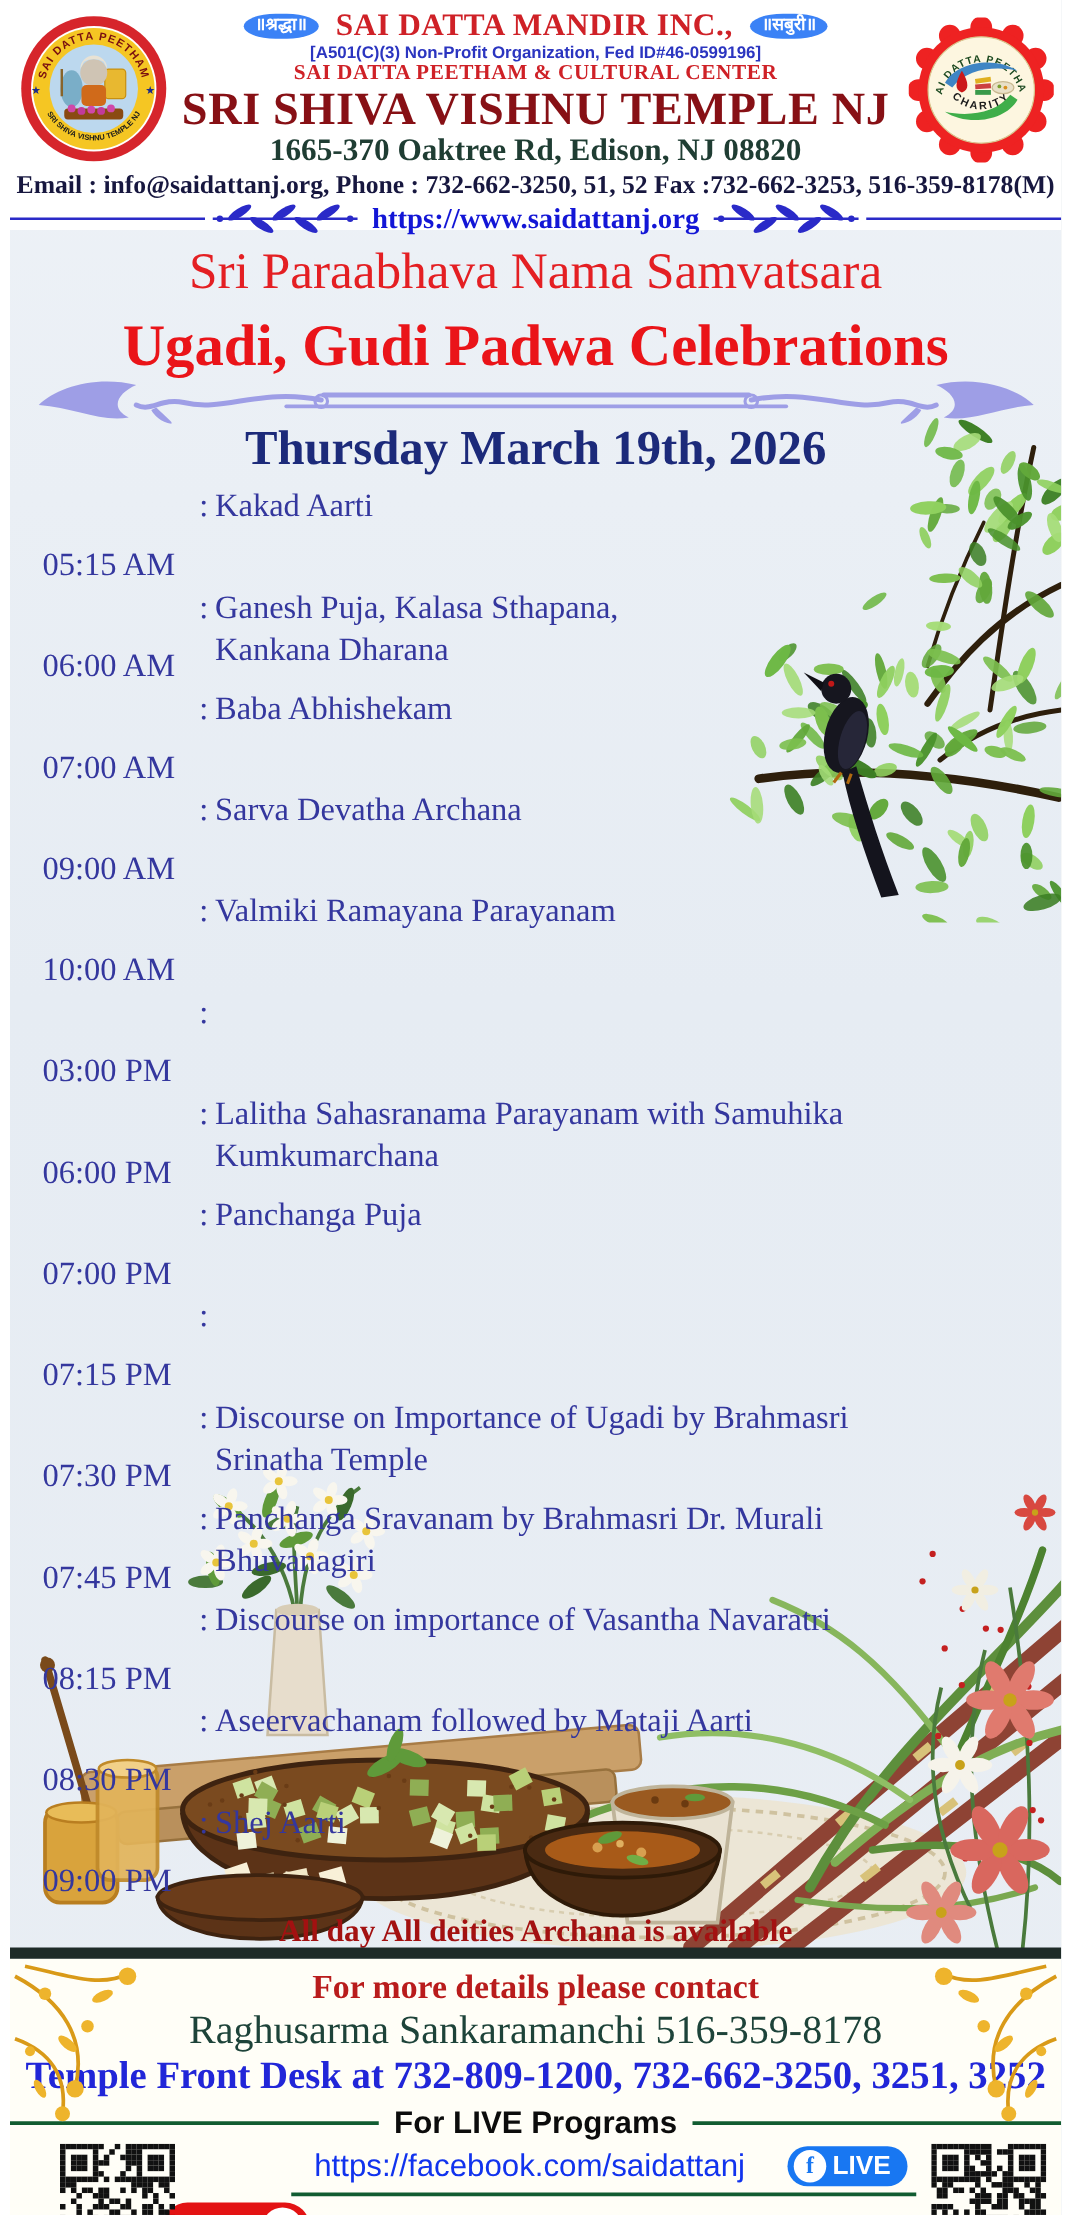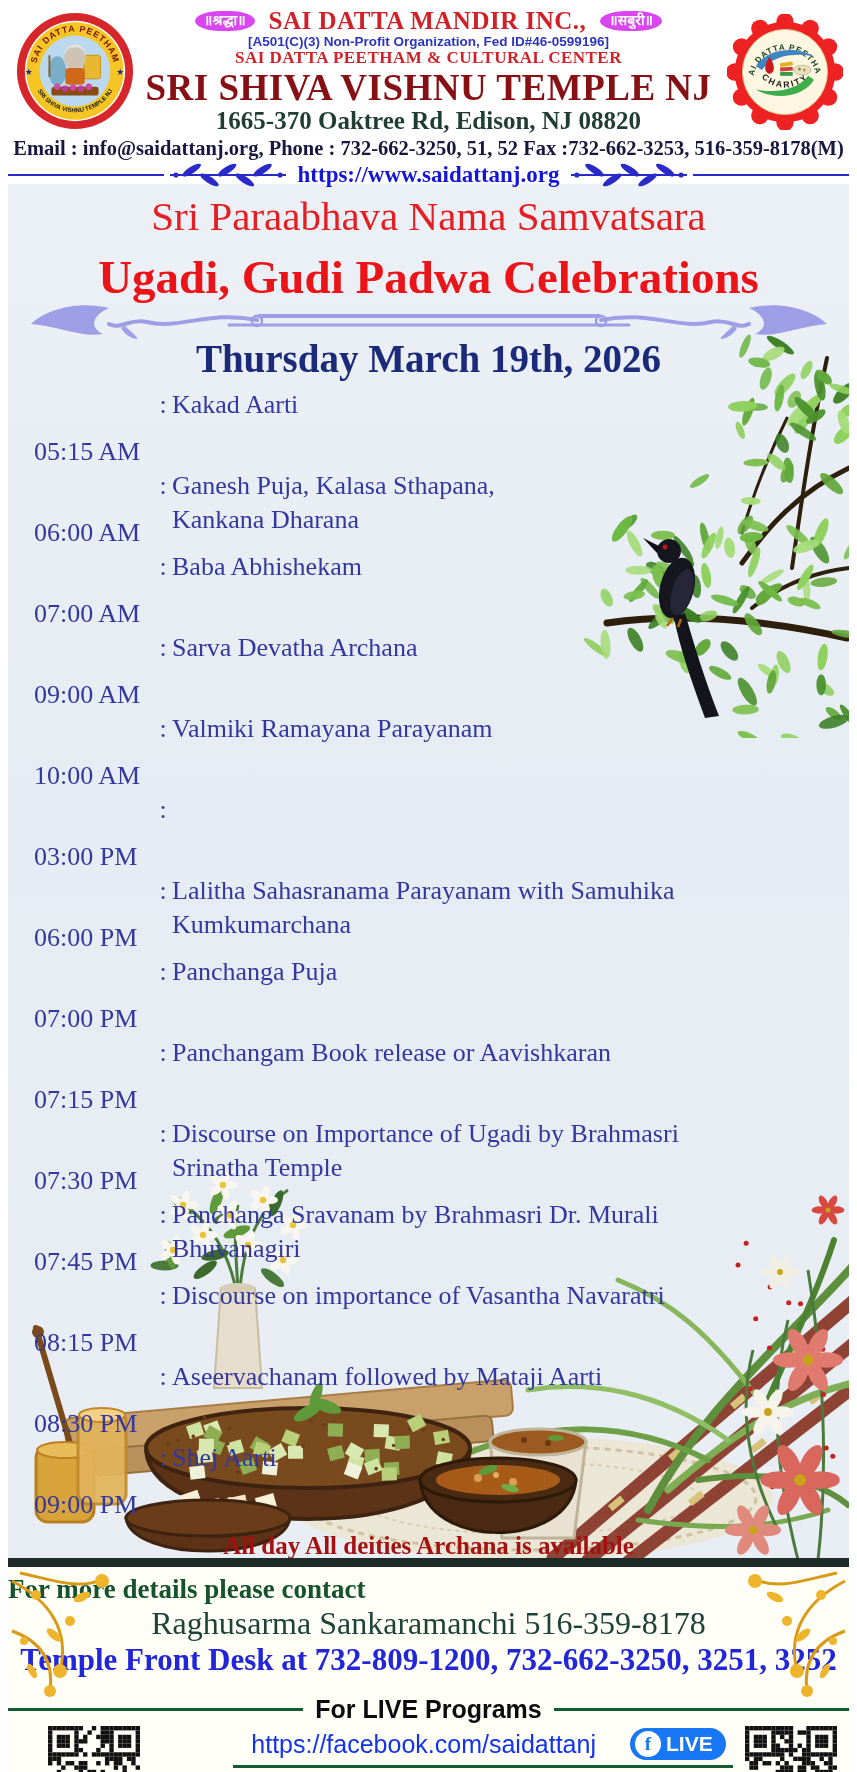--- a/index.html
+++ b/index.html
@@ -7,21 +7,21 @@
         background:linear-gradient(180deg,#eef2f7 0%,#e6ecf3 45%,#e9eef4 100%);
         border-left:8px solid #fff;border-right:8px solid #fff;box-sizing:border-box;
         font-family:"Liberation Serif",serif;}
   
   .header{position:absolute;top:0;left:0;right:0;height:184px;background:#fff;z-index:4;}
   .head-top{position:relative;min-height:126px;}
   .logo-left{position:absolute;left:8px;top:5px;width:118px;height:118px;}
   .logo-right{position:absolute;right:6px;top:7px;width:116px;height:116px;}
   .head-center{margin:0 132px;text-align:center;}
   .row1{display:flex;justify-content:center;align-items:center;gap:14px;margin-top:7px;}
-  .badge{background:#d946ef;color:#fff;border-radius:50% / 60%;padding:2px 9px;font-size:14px;font-weight:bold;
+  .badge{background:#3b82f6;color:#fff;border-radius:50% / 60%;padding:2px 9px;font-size:14px;font-weight:bold;
          font-family:"DejaVu Sans","Liberation Sans",sans-serif;line-height:1.1;}
   .org-name{font-size:25px;font-weight:bold;color:#cf2127;letter-spacing:.5px;}
   .nonprofit{font-size:13.5px;font-weight:bold;color:#2b35c0;margin-top:-1px;font-family:"Liberation Sans",sans-serif;}
   .cultural{font-size:17px;font-weight:bold;color:#cf2127;letter-spacing:.5px;line-height:1.1;margin-top:0;}
   .temple{font-size:37px;font-weight:bold;color:#871015;letter-spacing:.5px;line-height:1.08;}
   .address{font-size:25px;font-weight:bold;color:#1f3d33;line-height:1.05;}
   .contact-line{text-align:center;font-size:20.5px;font-weight:bold;color:#17173f;margin-top:3px;}
   .url-row{display:flex;align-items:center;margin-top:2px;gap:6px;}
   .rule{flex:1;height:2.5px;background:#2a2ac8;}
   .url-text{font-size:23px;font-weight:bold;color:#1316d6;padding:0 4px;}
@@ -39,24 +39,24 @@
   .notice{margin-top:4px;text-align:center;font-size:25px;font-weight:bold;
           color:#a31111;line-height:40px;}
   
   .tree{position:absolute;top:318px;right:0;width:272px;height:420px;z-index:1;}
   .food{position:absolute;top:1150px;left:0;width:841px;height:412px;z-index:1;}
   .bar{position:absolute;top:1558px;left:0;width:100%;height:9px;background:#1e2b28;z-index:5;}
   
   .footer{position:absolute;top:1567px;left:0;width:100%;height:205px;background:#fffef7;z-index:4;overflow:hidden;}
   .gold{position:absolute;top:4px;width:104px;height:128px;}
   .gold.left{left:2px;} .gold.right{right:2px;transform:scaleX(-1);}
-  .f-heading{font-size:27px;font-weight:bold;color:#14532d;margin-top:7px;line-height:30px;}
+  .f-heading{text-align:center;font-size:27px;font-weight:bold;color:#b91c1c;margin-top:7px;line-height:30px;}
   .f-person{text-align:center;font-size:32px;color:#1d4339;line-height:36px;margin-top:1px;}
   .f-desk{text-align:center;font-size:31px;font-weight:bold;color:#2126d8;line-height:36px;margin-top:1px;}
-  .live-row{display:flex;align-items:center;margin-top:17px;}
+  .live-row{display:flex;align-items:center;margin-top:6px;}
   .gline{flex:1;height:3.5px;background:#115c31;}
   .live-head{font-size:25px;font-weight:bold;color:#0c0c0c;font-family:"Liberation Sans",sans-serif;margin:0 12px;}
   .links{position:relative;margin-top:2px;height:92px;font-family:"Liberation Sans",sans-serif;}
   .qr{position:absolute;top:0;width:92px;height:92px;}
   .qr.l{left:40px;} .qr.r{right:12px;}
   .fb-row{display:flex;justify-content:center;align-items:center;gap:34px;padding-left:120px;height:36px;}
   .link-url{font-size:25px;color:#1133ee;}
   .fb-badge{display:inline-flex;align-items:center;gap:5px;background:#1877f2;border-radius:19px;
             padding:3px 13px 3px 5px;color:#fff;font-weight:bold;font-size:21px;}
   .fb-circle{width:26px;height:26px;border-radius:50%;background:#fff;color:#1877f2;display:flex;
@@ -402,23 +402,20 @@
         <div class="sitem">
           <span class="stime">07:00 PM</span>
           <span class="scolon">:</span>
           <div class="slines">
             <div>Panchanga Puja</div>
           </div>
         </div>
         <div class="sitem">
           <span class="stime">07:15 PM</span>
           <span class="scolon">:</span>
-          <div class="slines">
-            <div>Panchangam Book release or Aavishkaran</div>
-          </div>
         </div>
         <div class="sitem">
           <span class="stime">07:30 PM</span>
           <span class="scolon">:</span>
           <div class="slines">
             <div>Discourse on Importance of Ugadi by Brahmasri</div>
             <div>Srinatha Temple</div>
           </div>
         </div>
         <div class="sitem">

